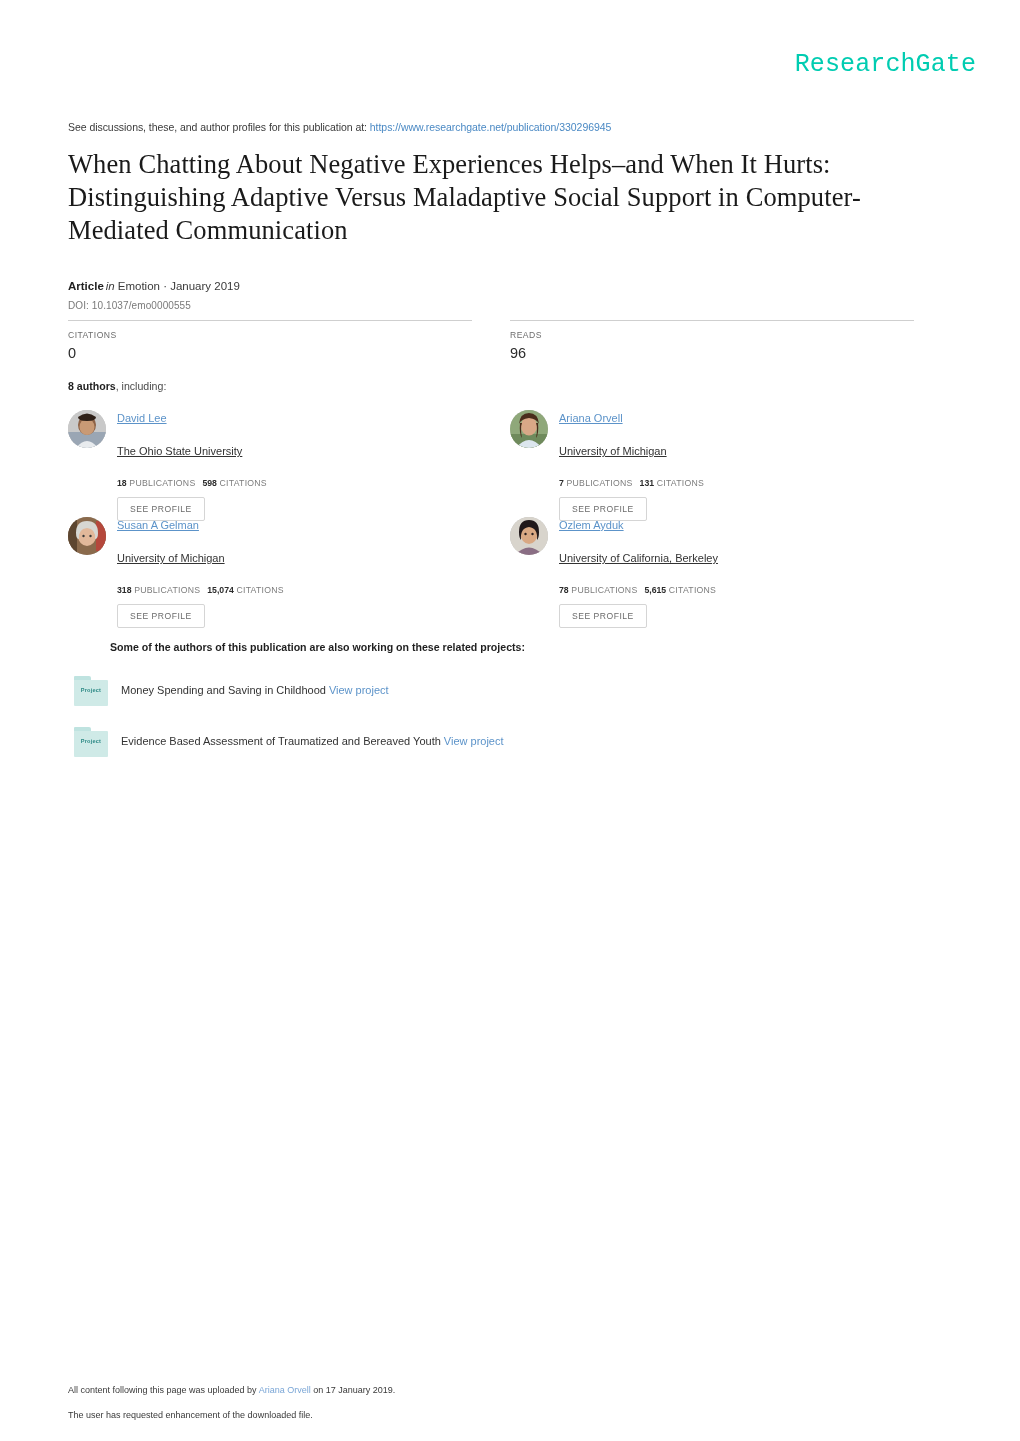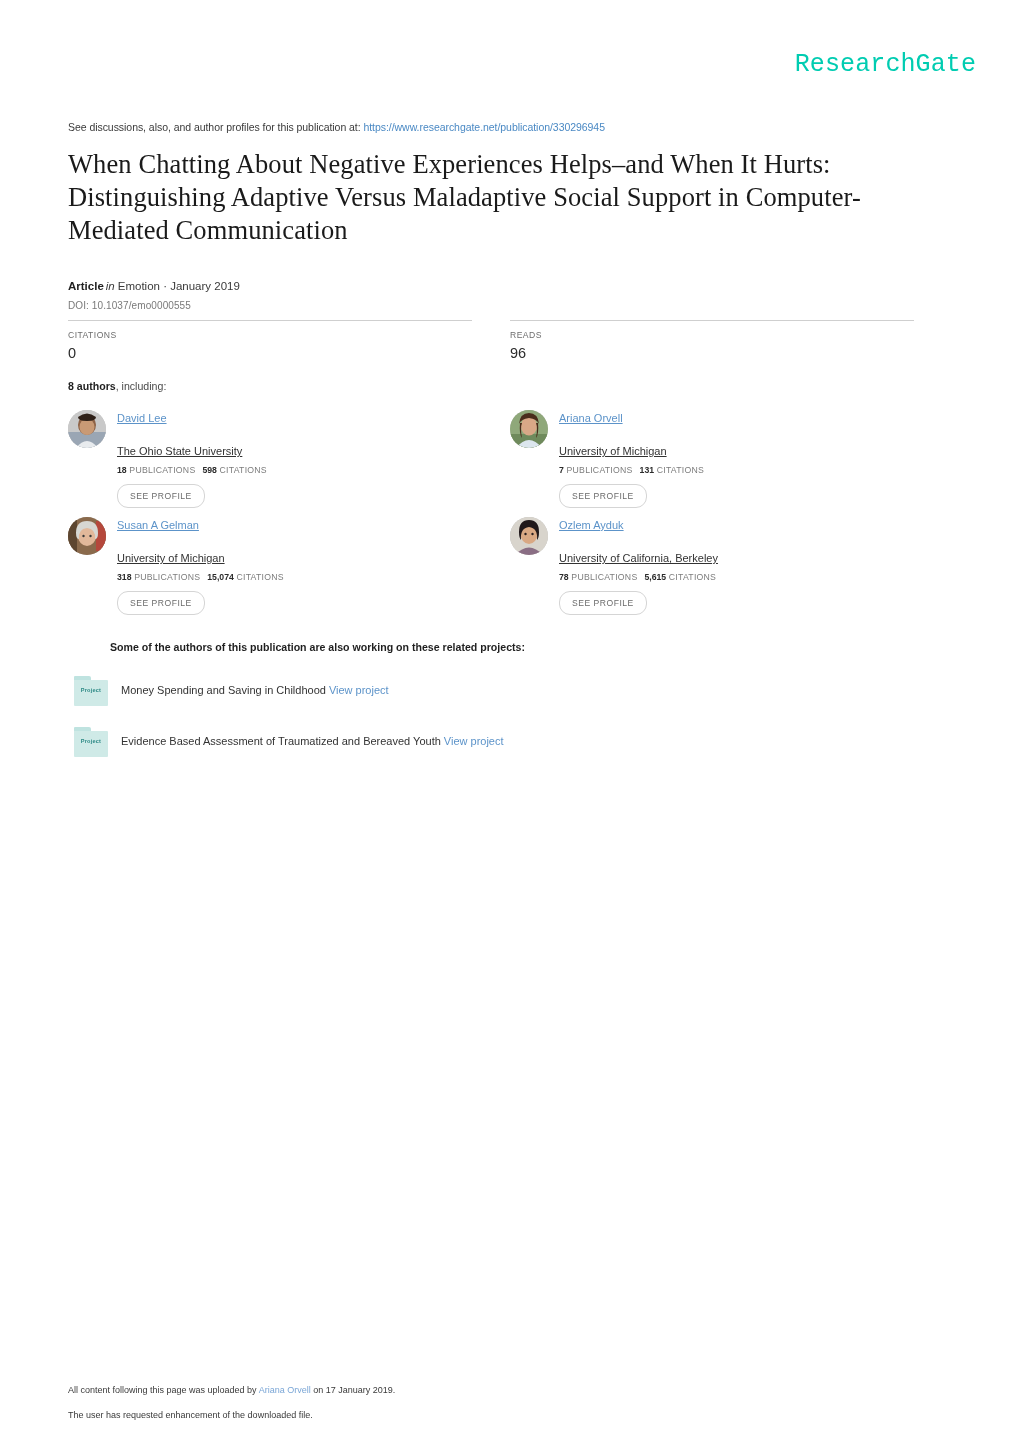--- a/index.html
+++ b/index.html
@@ -145,35 +145,35 @@
   }
   .author-affil {
     margin-top: 18px;
     font-size: 11px;
     color: #333333;
     line-height: 14px;
     white-space: nowrap;
     text-decoration: underline;
   }
   .author-stats {
-    margin-top: 7px;
+    margin-top: 20px;
     font-size: 8.7px;
     color: #7c7c7c;
     letter-spacing: 0.25px;
     white-space: nowrap;
   }
   .author-stats b { color: #2b2b2b; font-weight: bold; letter-spacing: 0; }
   .author-stats .gap { display: inline-block; width: 7px; }
 
   .see-profile-btn {
     display: inline-block;
     margin-top: 9px;
     padding: 7px 12px 6px 12px;
     border: 1px solid #d5d5d5;
-    border-radius: 11px;
+    border-radius: 2px;
     background: #ffffff;
     font-size: 8.6px;
     letter-spacing: 0.5px;
     color: #6b6b6b;
     cursor: pointer;
     line-height: 1;
   }
 
   
   .projects-heading {
@@ -253,21 +253,21 @@
   .footer-line .author-link { color: #7aa6d6; text-decoration: none; }
 </style>
 </head>
 <body>
 
 <div class="page">
 
   <div class="rg-logo">ResearchGate</div>
 
   <div class="discuss-line">
-    <span>See discussions, also, and author profiles for this publication at:</span>
+    <span>See discussions, these, and author profiles for this publication at:</span>
     <a class="link" href="#">https://www.researchgate.net/publication/330296945</a>
   </div>
 
   <h1 class="pub-title">When Chatting About Negative Experiences Helps–and When It Hurts: Distinguishing Adaptive Versus Maladaptive Social Support in Computer-Mediated Communication</h1>
 
   <div class="article-meta">
     <span class="kind">Article</span><span class="inword">in</span><span>Emotion · January 2019</span>
   </div>
   <div class="doi-line">DOI: 10.1037/emo0000555</div>
 

